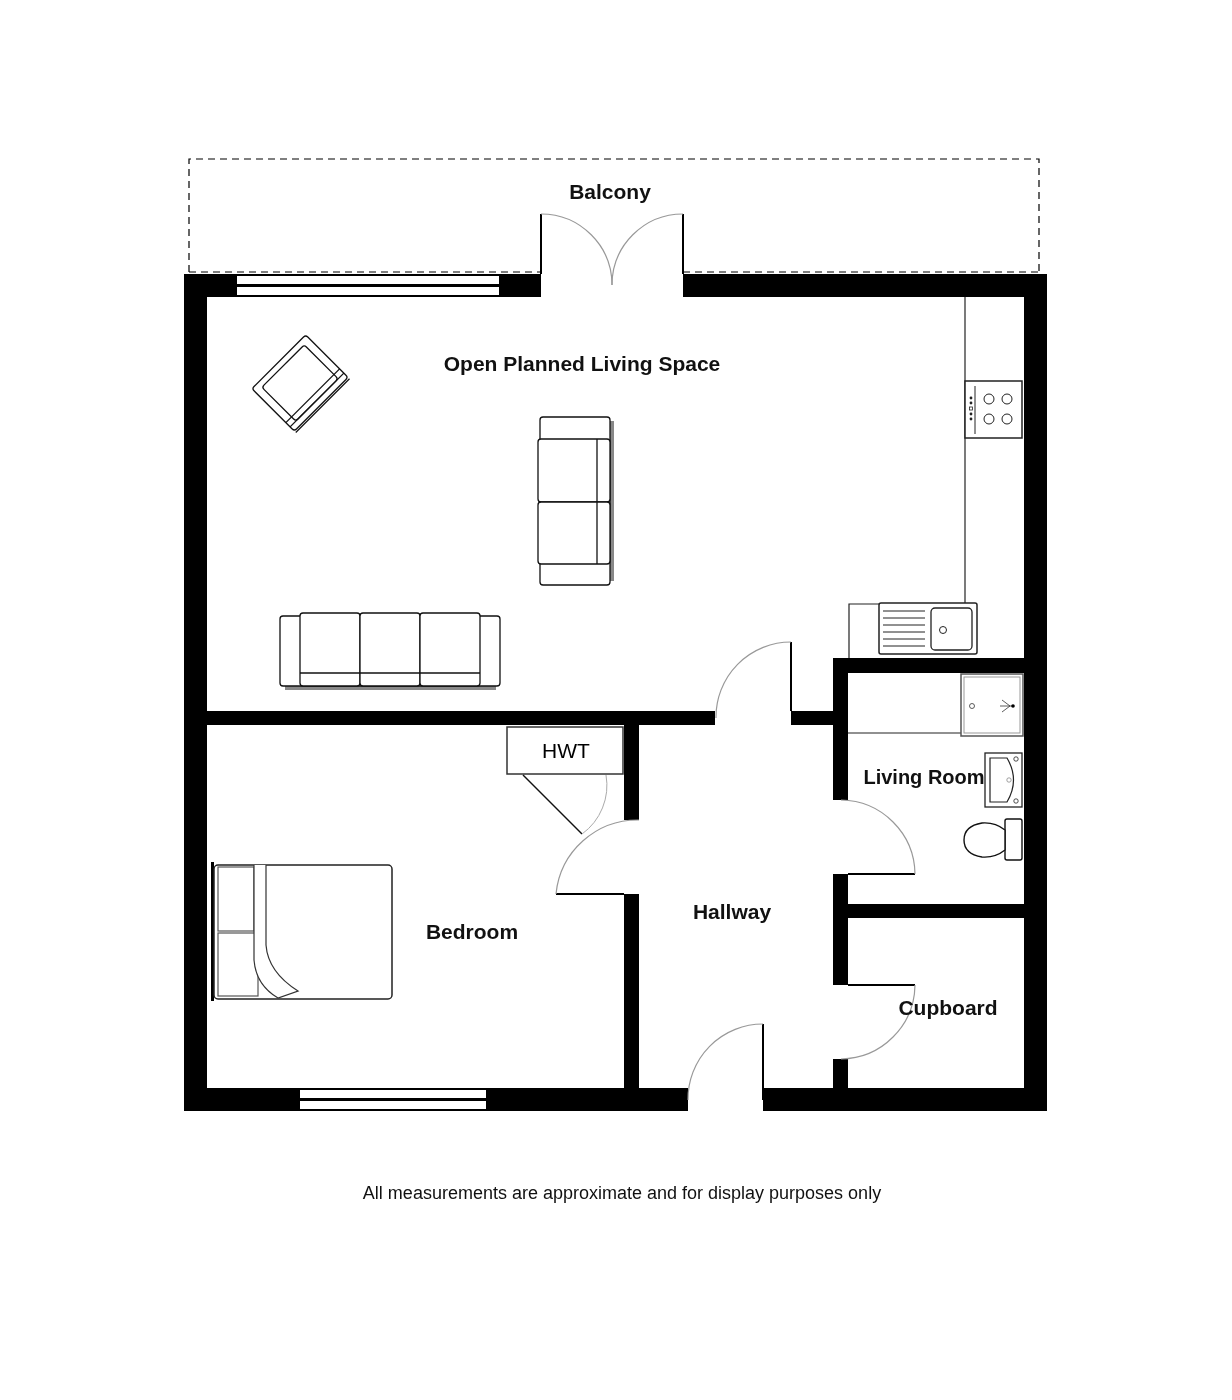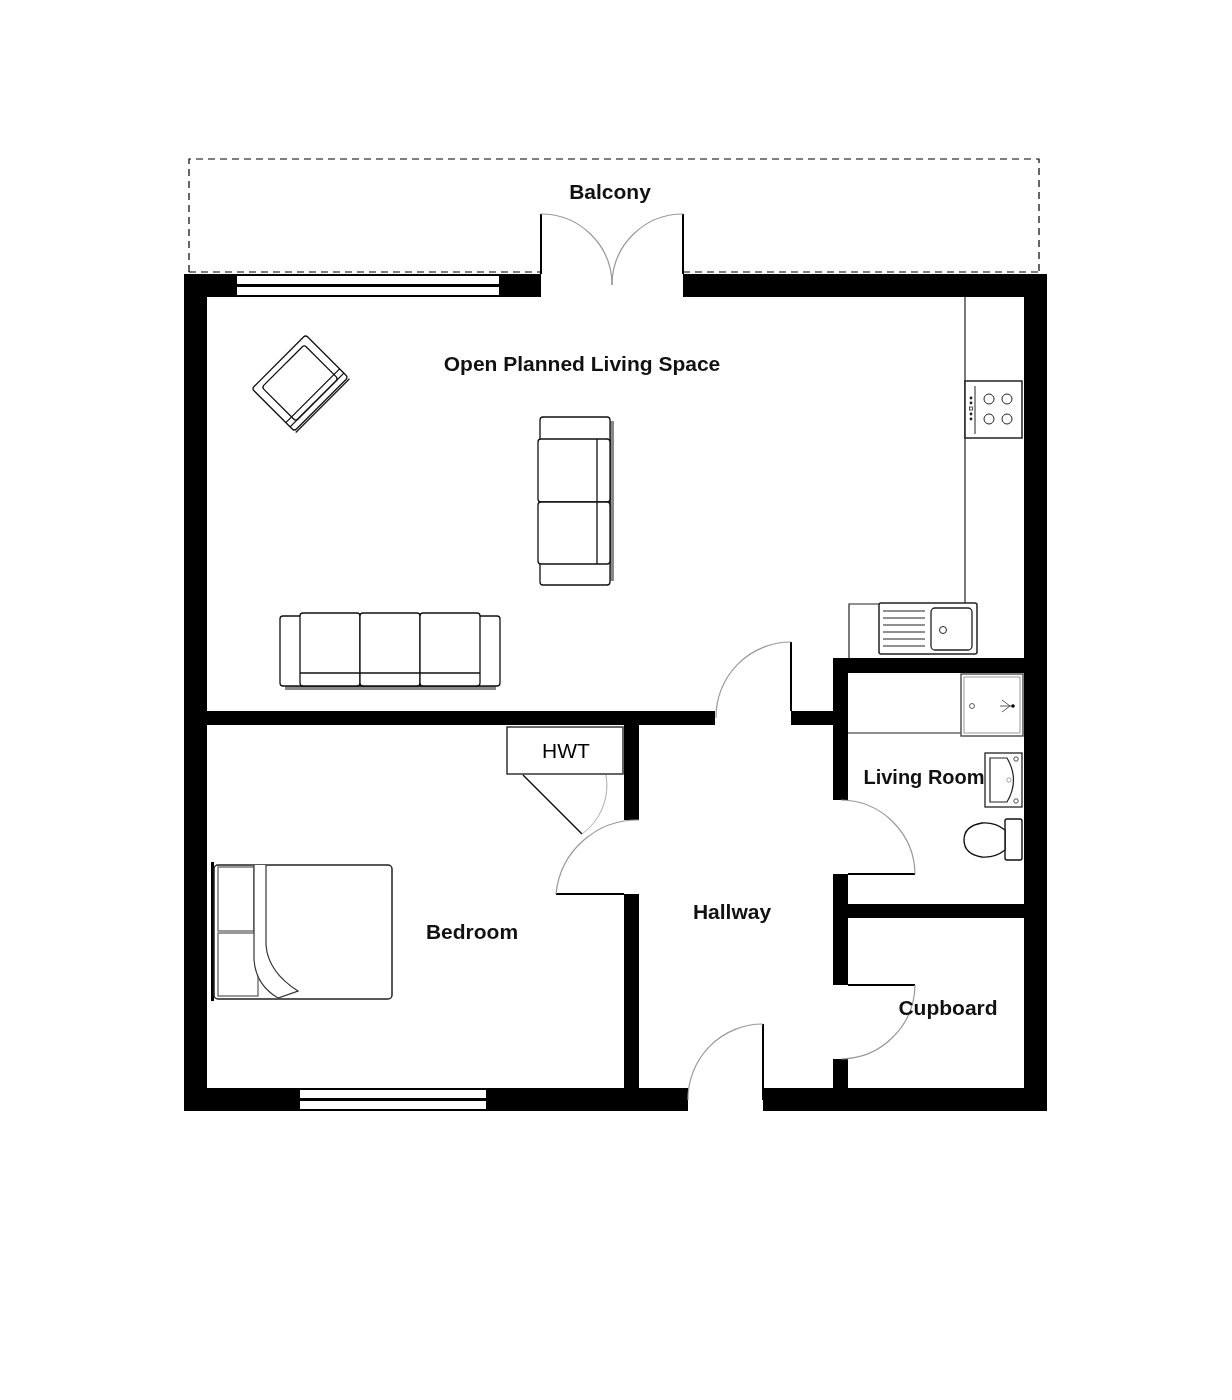--- a/index.html
+++ b/index.html
@@ -176,15 +176,16 @@
 
   <foreignObject x="0" y="0" width="1232" height="1400">
     <div xmlns="http://www.w3.org/1999/xhtml" style="position:relative;width:1232px;height:1400px;">
       <div class="room-label" style="left:610px;top:192px;">Balcony</div>
       <div class="room-label" style="left:582px;top:364px;">Open Planned Living Space</div>
       <div class="room-label" style="left:472px;top:896px;margin-top:36px;">Bedroom</div>
       <div class="room-label" style="left:732px;top:872px;margin-top:40px;">Hallway</div>
       <div class="room-label" style="left:924px;top:777px;font-size:20px;">Living Room</div>
       <div class="room-label" style="left:948px;top:1008px;">Cupboard</div>
       <div class="hwt-label" style="left:566px;top:751px;">HWT</div>
+      <div class="disclaimer">All measurements are approximate and for display purposes only</div>
     </div>
   </foreignObject>
 </svg>
 
 </body></html>

